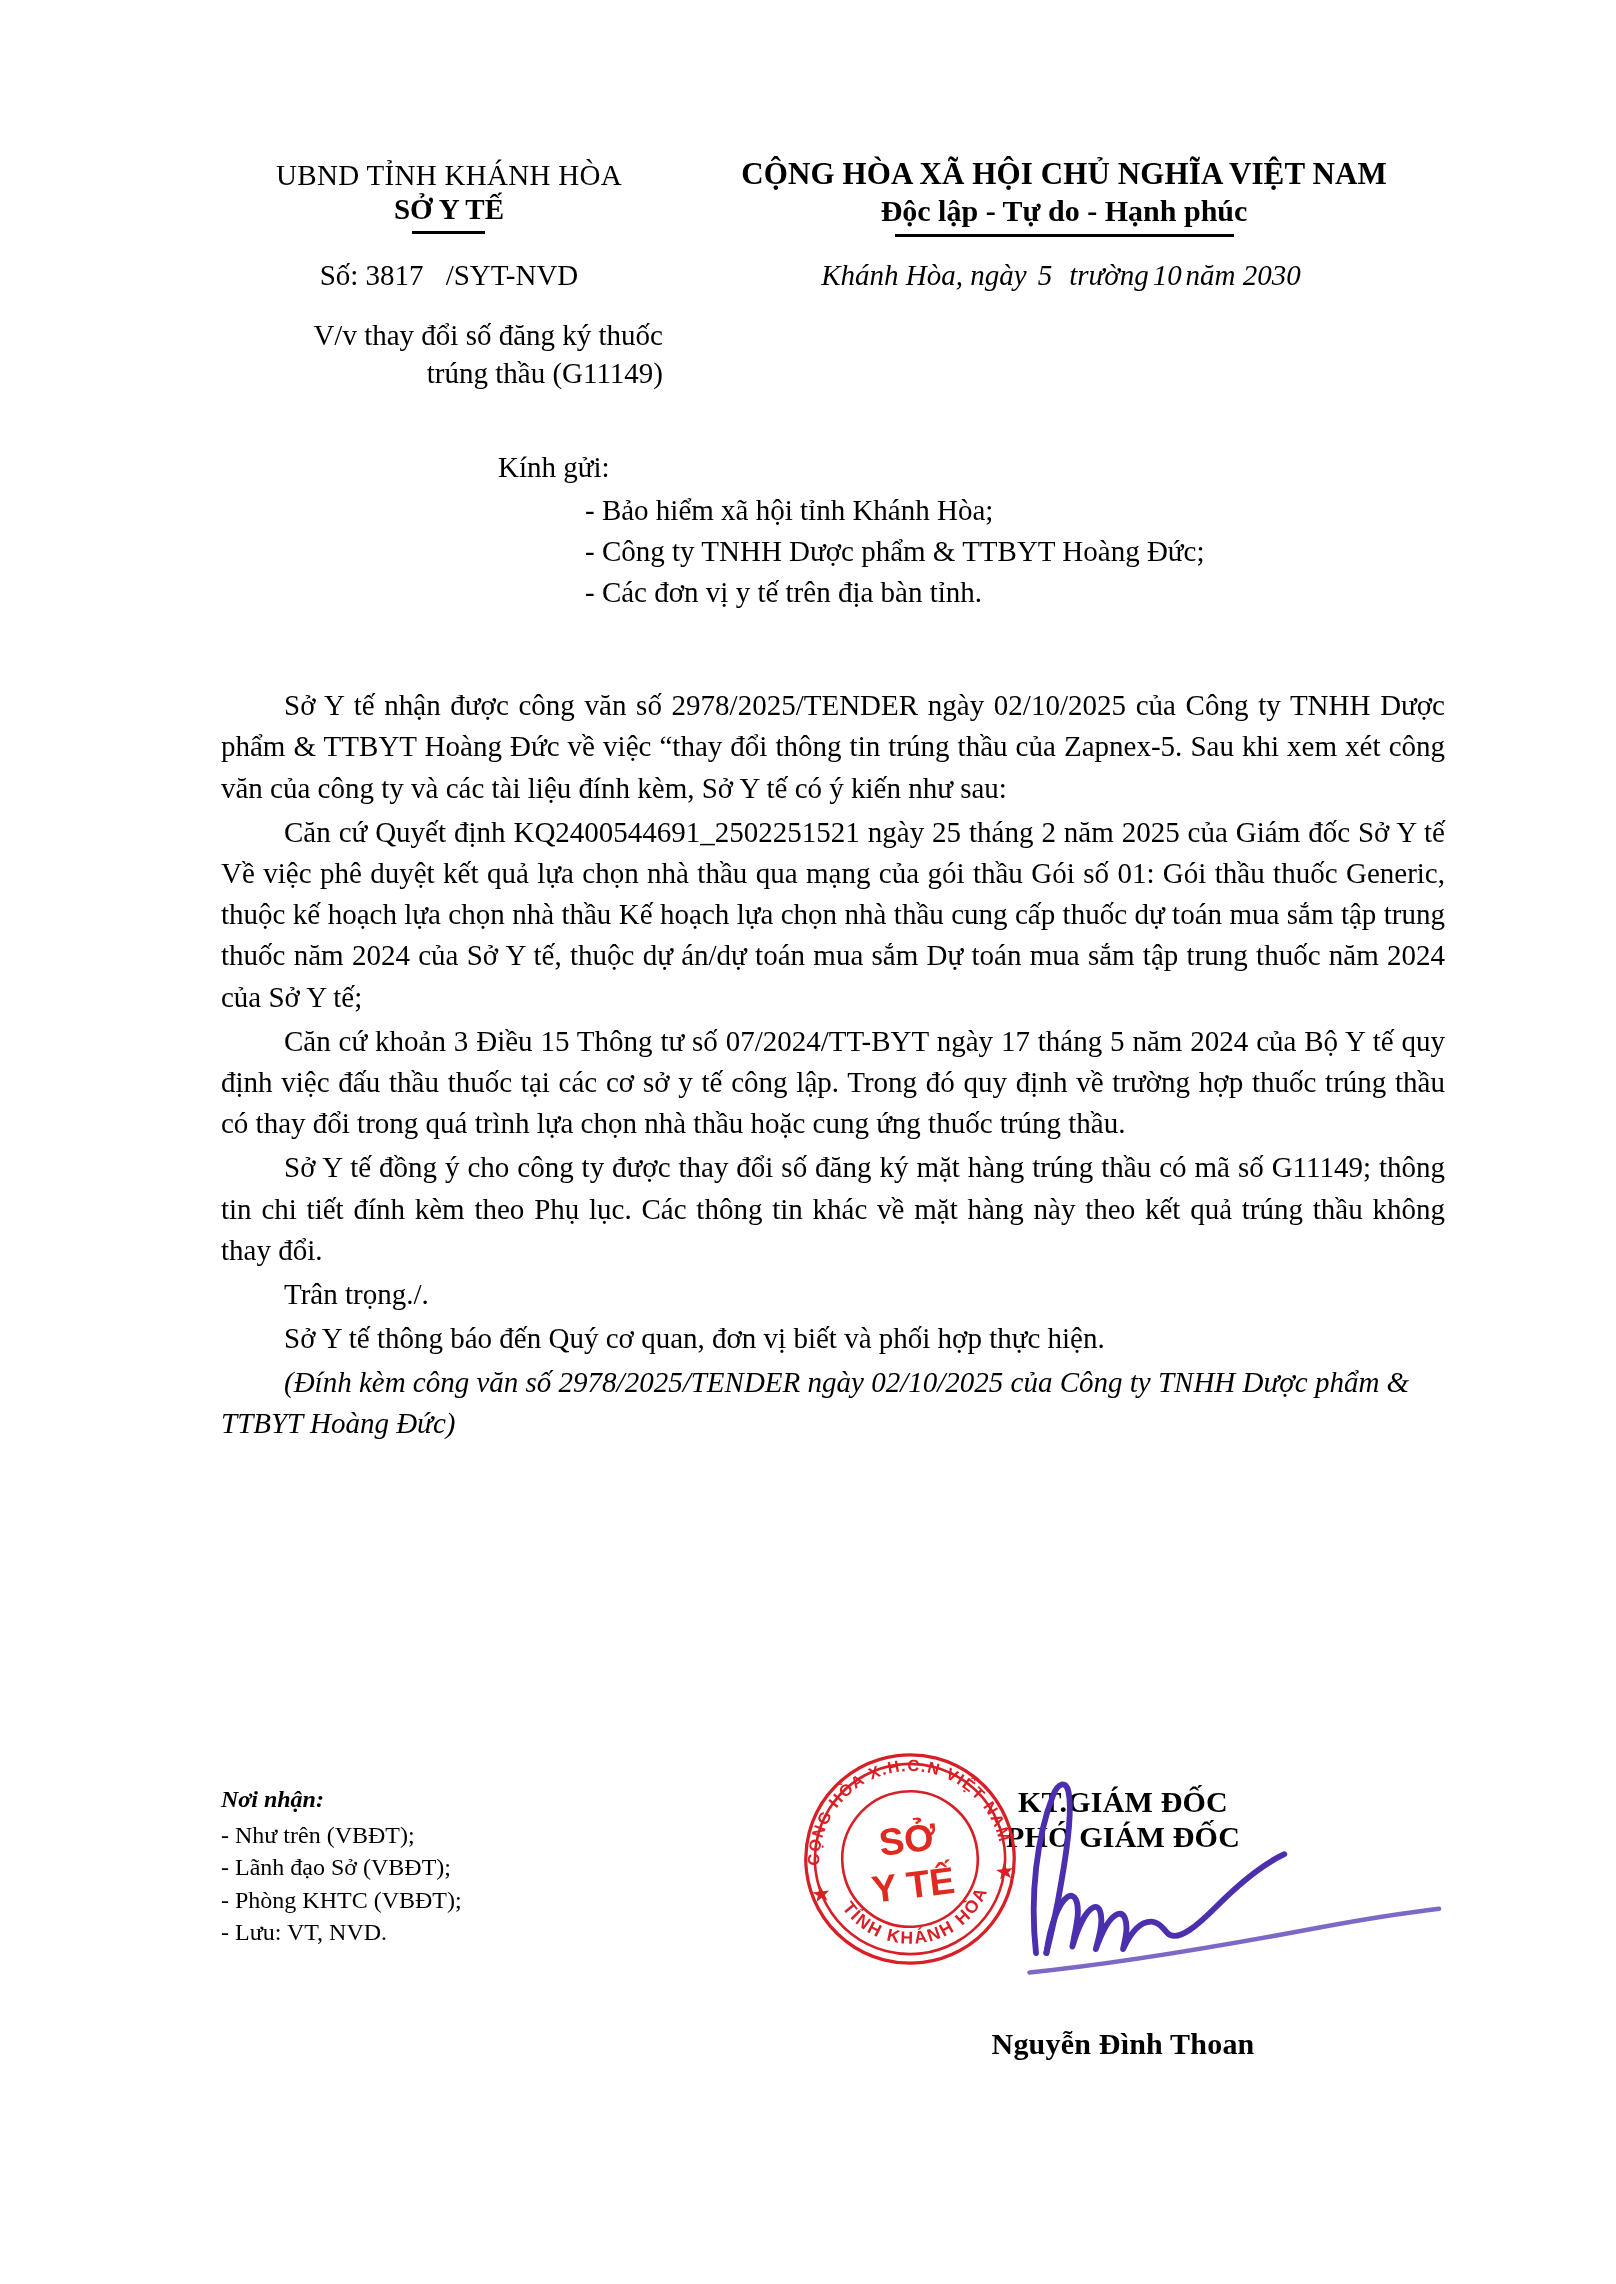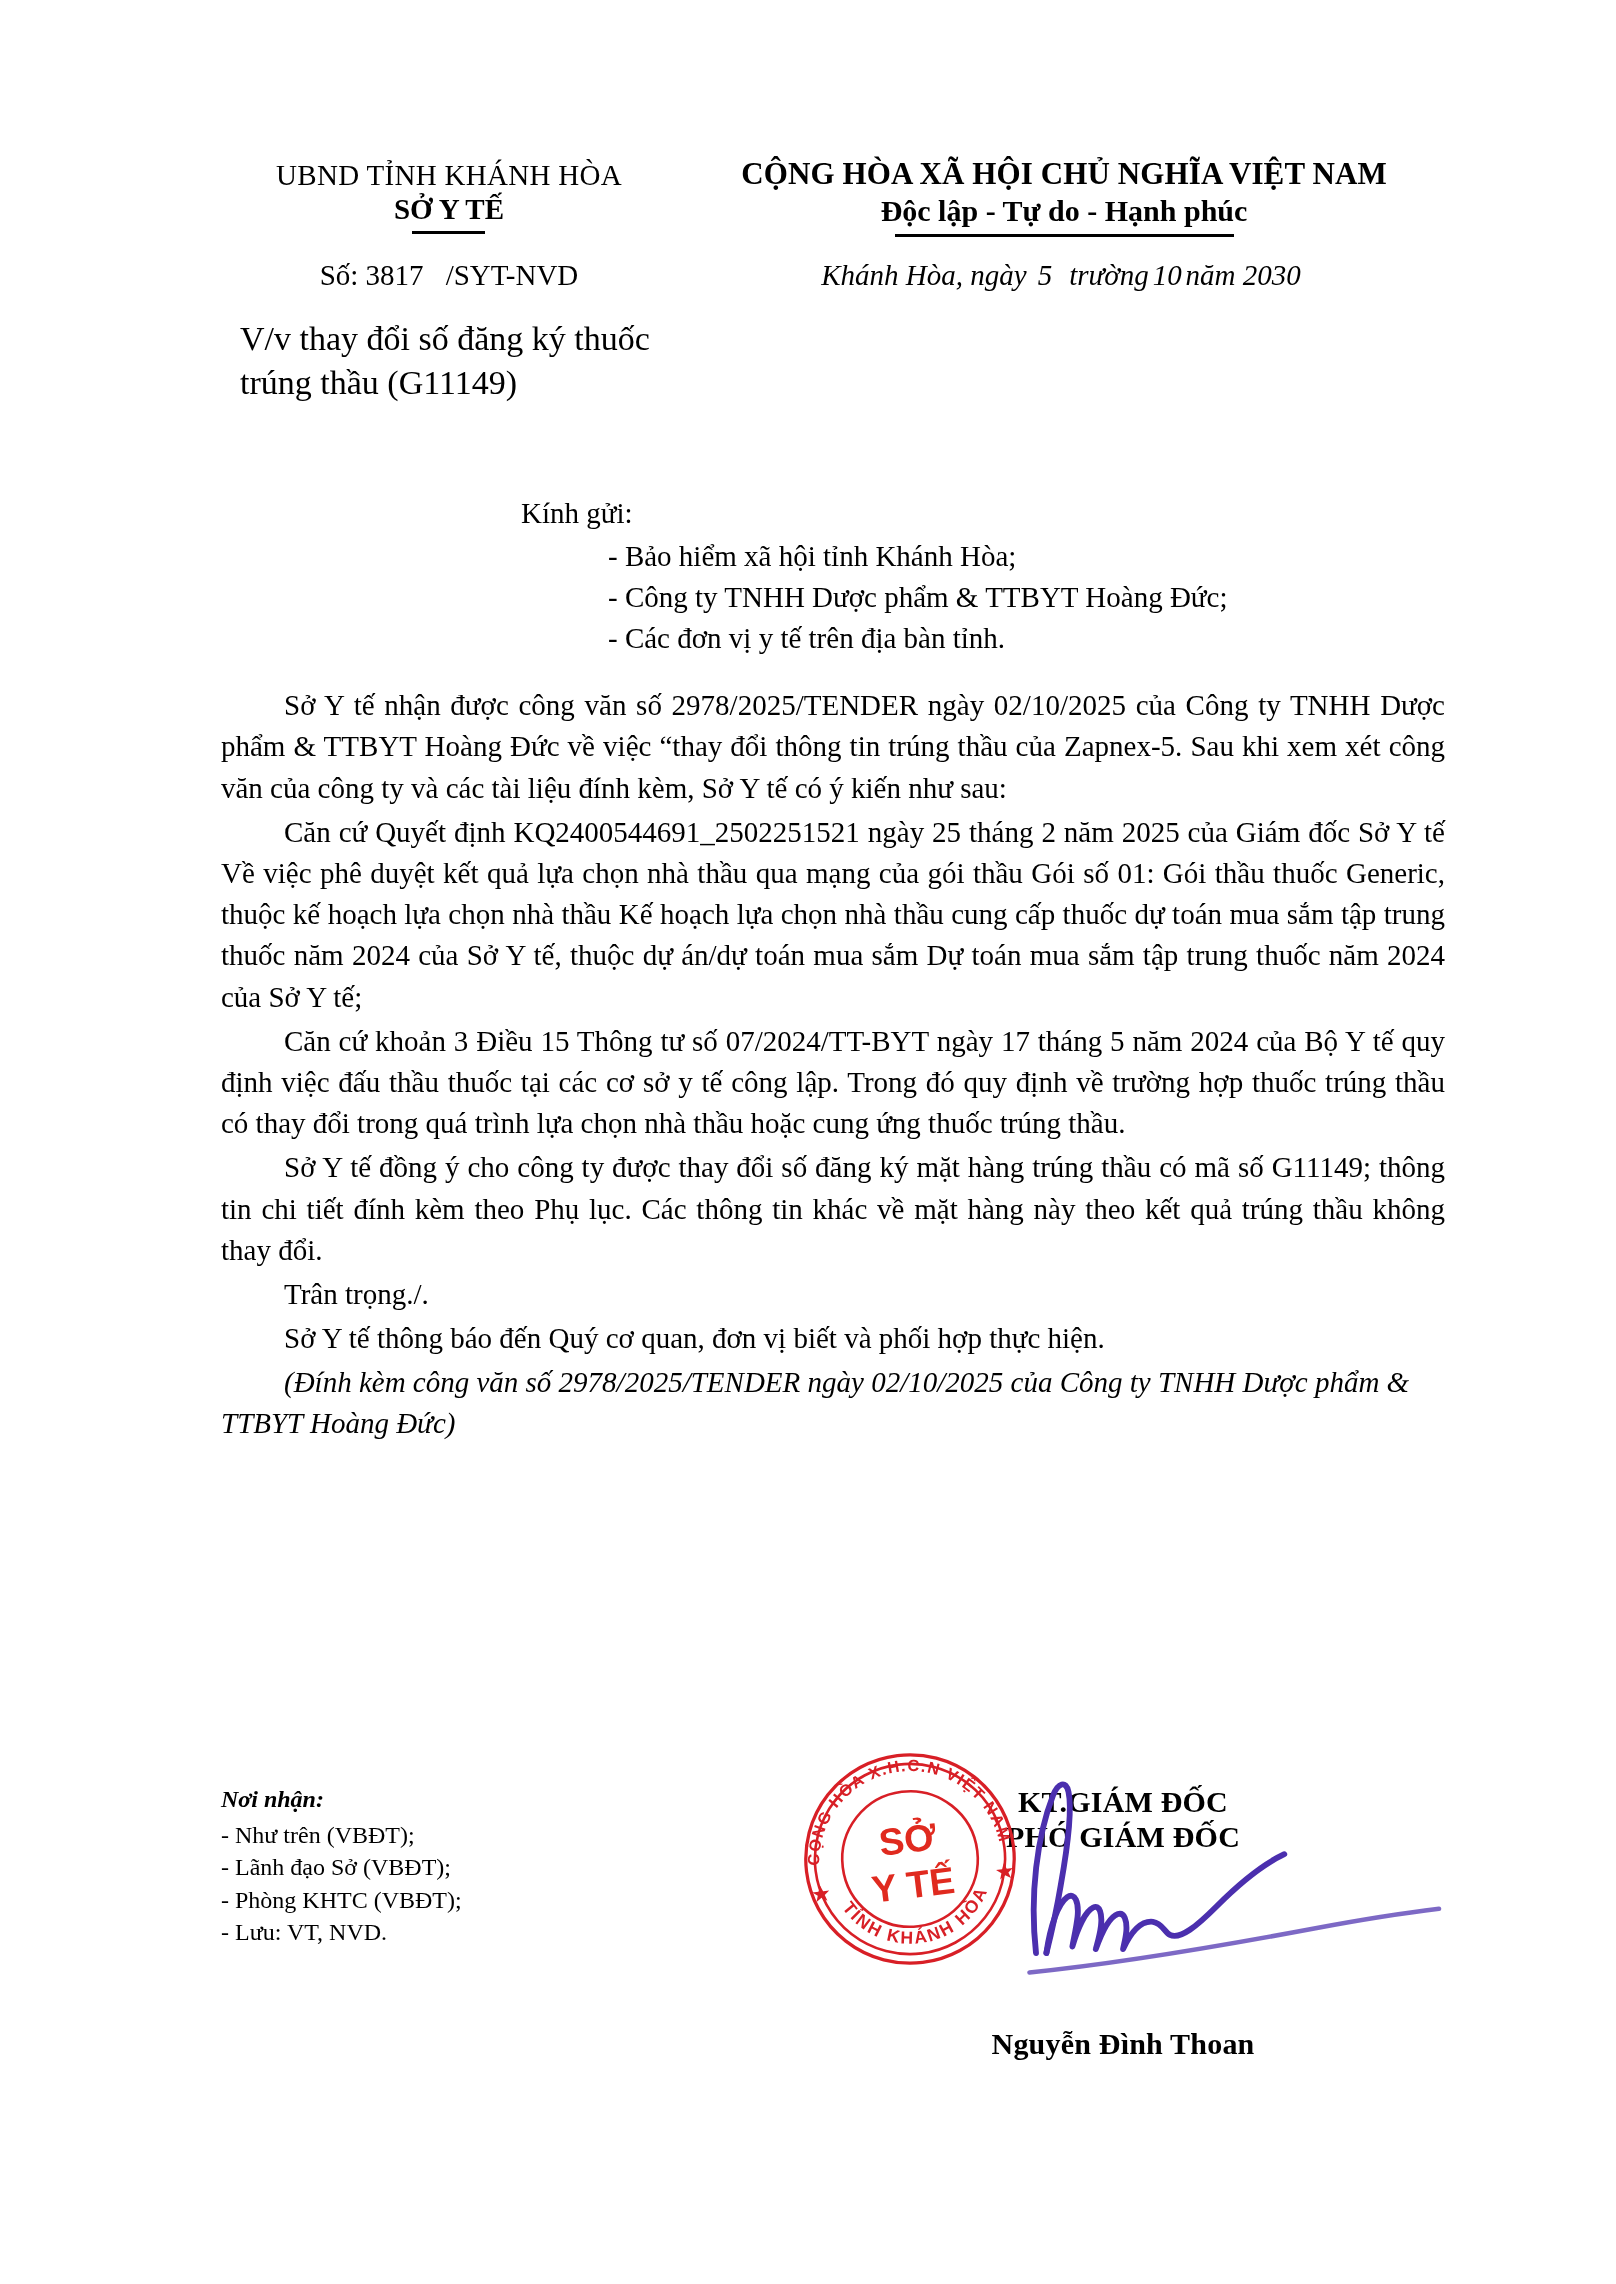--- a/index.html
+++ b/index.html
@@ -103,32 +103,31 @@
   }
   .doc-date .fill { display:inline-block; padding: 0 3.9px; font-style: italic; }
   .doc-date .sp { display:inline-block; width: 13px; }
 
   
   .subject {
     position: absolute;
     left: 240px;
     top: 317px;
     width: 423px;
-    font-size: 34px;
+    font-size: 29px;
     line-height: 1.30;
-    text-align: left;
+    text-align: right;
   }
 
   
   .kinhgui-block {
     position: absolute;
-    left: 521px;
+    left: 498px;
     top: 449px;
     width: 925px;
-    margin-top: 46px;
   }
   .kinhgui-label {
     font-size: 29px;
     line-height: 1.28;
   }
   .kinhgui-list {
     margin-top: 3.9px;
     padding-left: 87px;
   }
   .kinhgui-item {

